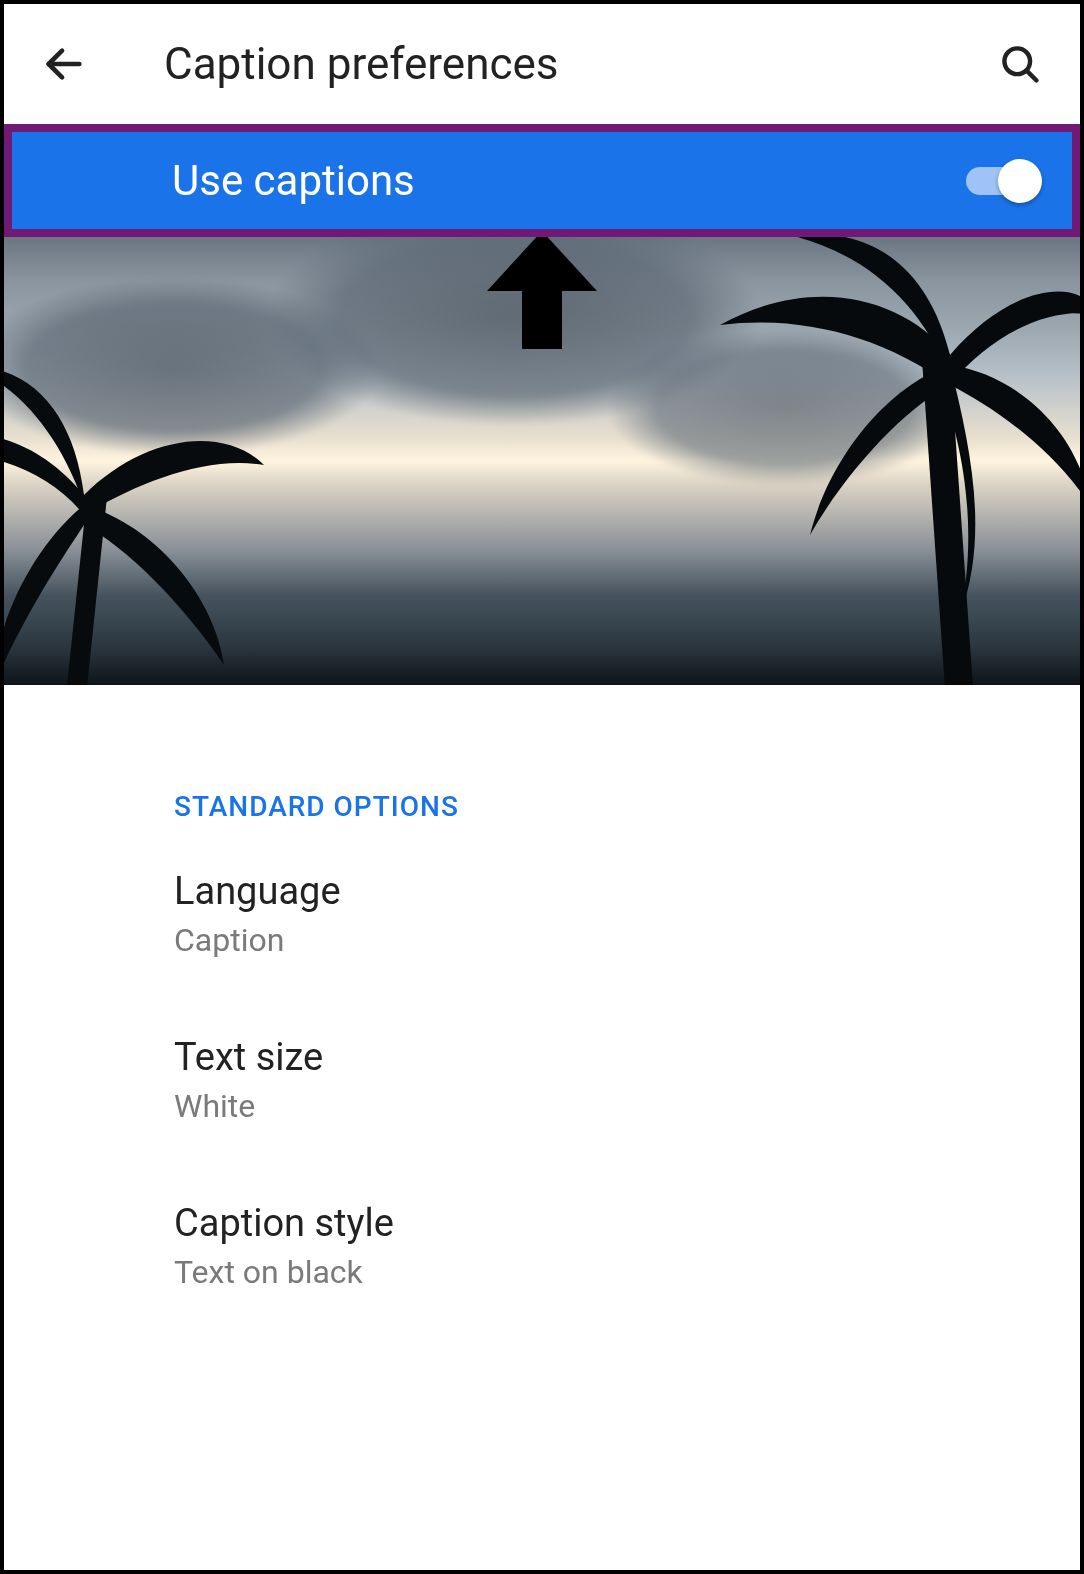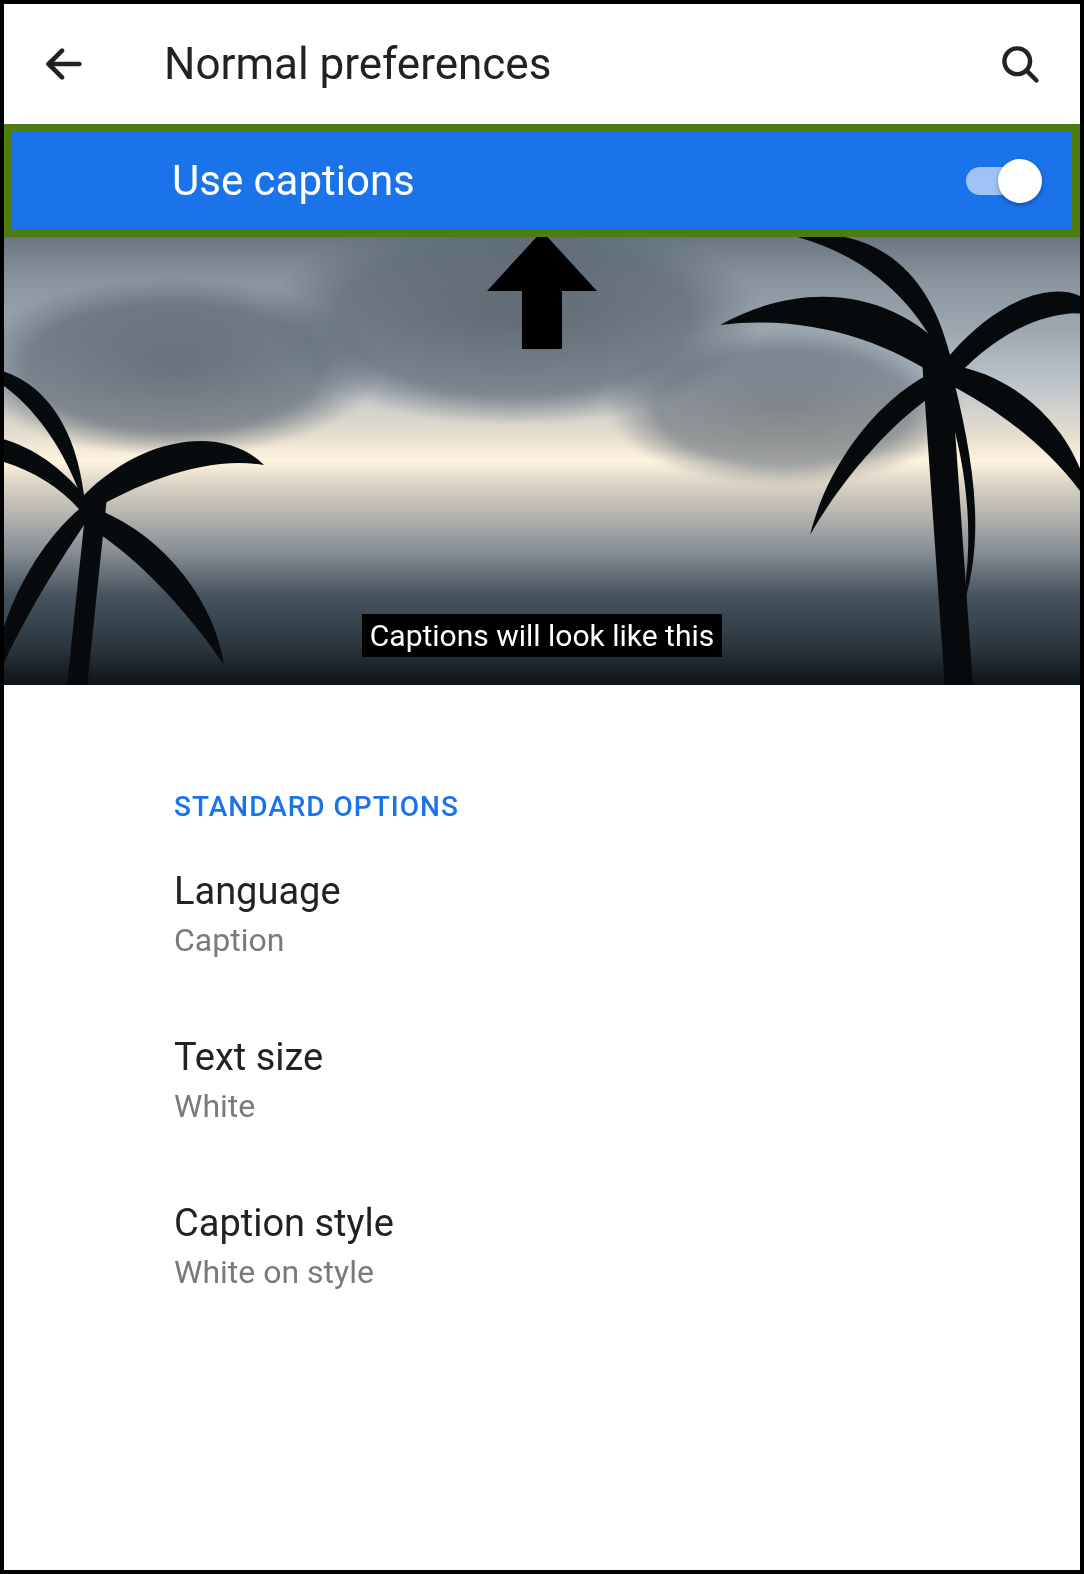--- a/index.html
+++ b/index.html
@@ -27,21 +27,21 @@
     color: #222;
     margin-left: 70px;
     flex: 1;
   }
   .search-btn {
     width: 60px; height: 60px;
     display: flex; align-items: center; justify-content: center;
     cursor: pointer;
   }
   .toggle-row-wrap {
-    border: 8px solid #4d7c0f;
+    border: 8px solid #701a75;
   }
   .toggle-row {
     background: #1a73e8;
     display: flex;
     align-items: center;
     padding: 24px 30px 24px 160px;
   }
   .toggle-label {
     color: #fff;
     font-size: 42px;
@@ -126,21 +126,21 @@
 </head>
 <body>
 
 <div class="header">
   <div class="back-btn">
     <svg width="46" height="46" viewBox="0 0 24 24" fill="none" stroke="#222" stroke-width="2.4" stroke-linecap="round" stroke-linejoin="round">
         <line x1="20" y1="12" x2="4" y2="12"></line>
         <polyline points="11 5 4 12 11 19"></polyline>
       </svg>
   </div>
-  <div class="title">Normal preferences</div>
+  <div class="title">Caption preferences</div>
   <div class="search-btn">
     <svg width="44" height="44" viewBox="0 0 24 24" fill="none" stroke="#222" stroke-width="2.4" stroke-linecap="round">
         <circle cx="10.5" cy="10.5" r="7"></circle>
         <line x1="21" y1="21" x2="15.5" y2="15.5"></line>
       </svg>
   </div>
 </div>
 
 <div class="toggle-row-wrap">
   <div class="toggle-row">
@@ -182,33 +182,30 @@
       </g>
     </svg>
   </div>
 
   <div class="arrow-annot">
     <svg width="110" height="130" viewBox="0 0 110 130">
         <polygon points="55,0 110,60 75,60 75,118 35,118 35,60 0,60" fill="#000"></polygon>
       </svg>
   </div>
 
-  <div class="caption-sample-wrap">
-    <div class="caption-sample">Captions will look like this</div>
-  </div>
 </div>
 
 <div class="section-heading">STANDARD OPTIONS</div>
 
 <div class="option">
   <div class="opt-title">Language</div>
   <div class="opt-value">Caption</div>
 </div>
 
 <div class="option">
   <div class="opt-title">Text size</div>
   <div class="opt-value">White</div>
 </div>
 
 <div class="option">
   <div class="opt-title">Caption style</div>
-  <div class="opt-value">White on style</div>
+  <div class="opt-value">Text on black</div>
 </div>
 
 </body></html>

